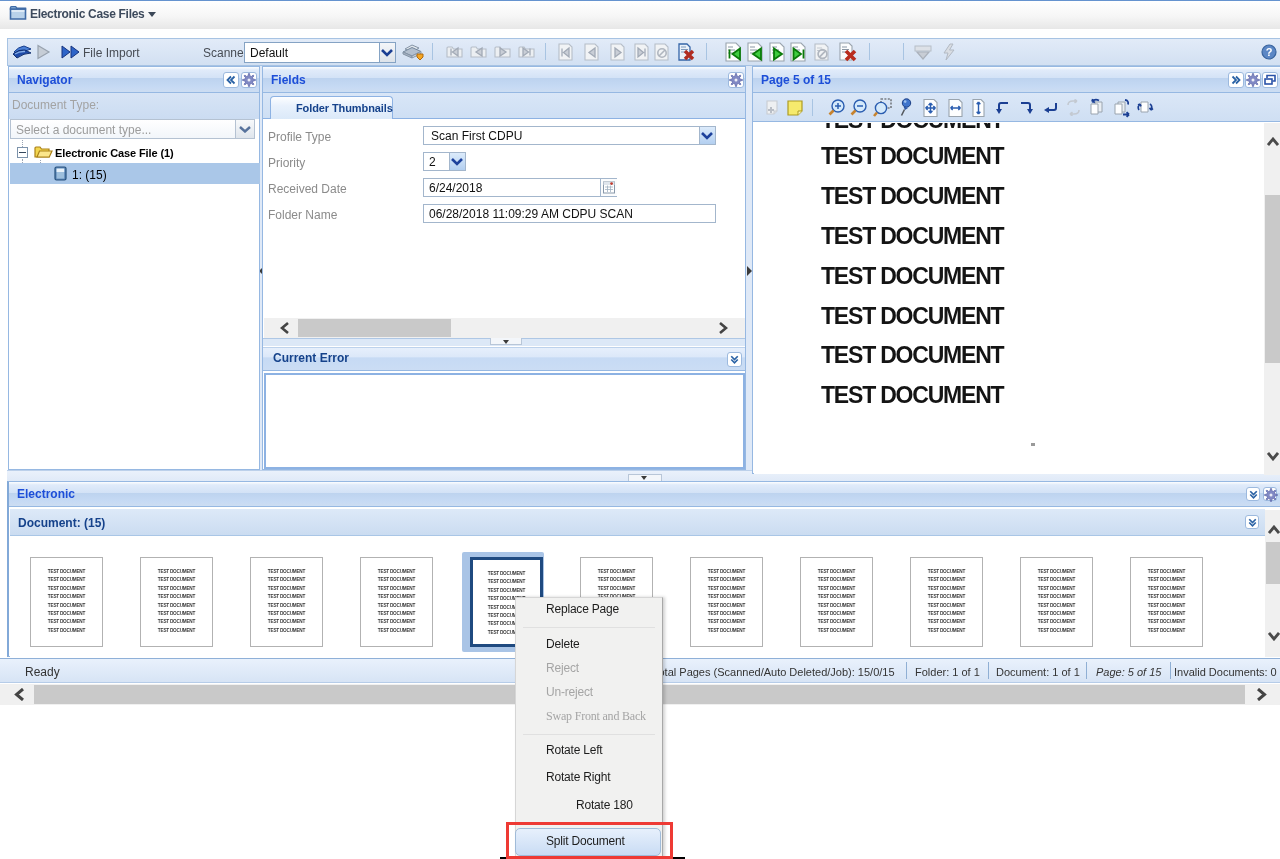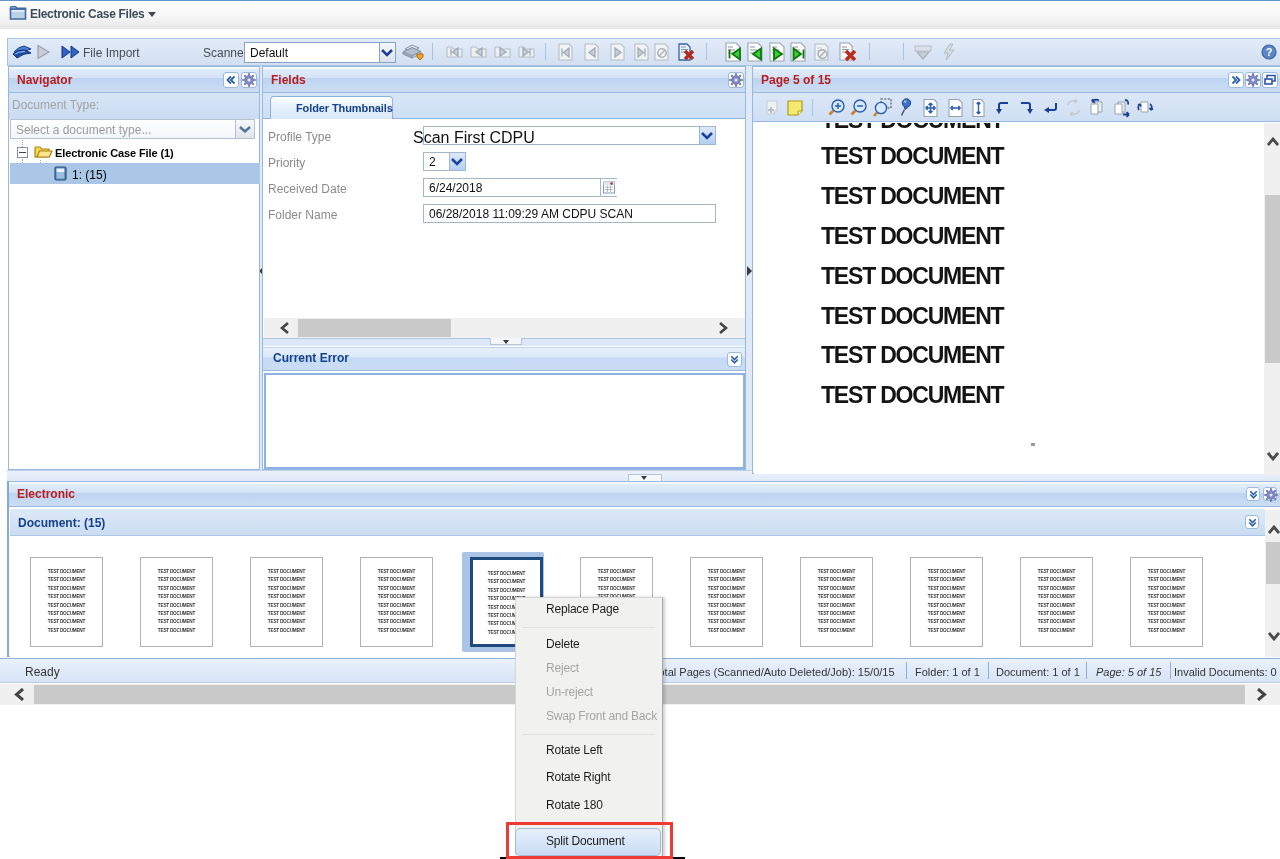--- a/index.html
+++ b/index.html
@@ -18,21 +18,21 @@
   background:linear-gradient(#e2ebf8, #d2e0f2);
   border:1px solid #a7c3e3; border-right:none; }
 .tbtext { font-size:12px; color:#474c54; }
 .tbsep { position:absolute; top:5px; width:1px; height:17px; background:#a8c4e2; }
 
 
 .panel { position:absolute; border:1px solid #96b8e2; background:#fff; }
 .phead { position:absolute; left:0; top:0; right:0; height:26px;
   background:linear-gradient(#fdfeff 0%, #e0ebfa 12%, #d3e2f6 45%, #bdd3ef 46%, #c6daf4 80%, #cdddf2 100%);
   border-bottom:1px solid #96b8e2; }
-.ptitle { position:absolute; left:8px; top:6px; font-size:12px; font-weight:bold; color:#b91c1c; }
+.ptitle { position:absolute; left:8px; top:6px; font-size:12px; font-weight:bold; color:#1d4ed8; }
 .toolbtn { position:absolute; width:16px; height:16px; top:5px; background:#fff;
   border:1px solid #9cb9de; border-radius:3px; }
 
 .sbtrack { position:absolute; background:#f0f0f0; }
 .sbthumb { position:absolute; background:#c9c9c9; }
 .td { font-size:23px; font-weight:bold; color:#141414; letter-spacing:-1.2px; white-space:nowrap; }
 .thumb { width:73px; height:90px; background:#fff; border:1px solid #b2b2b2; overflow:hidden; }
 .tl { position:absolute; left:0; width:100%; text-align:center; font-size:6px; font-weight:bold;
   color:#3a3a3a; white-space:nowrap; transform:scale(0.78,1); letter-spacing:-0.3px; }
 
@@ -248,21 +248,21 @@
     <div class="abs" style="left:0;top:26px;width:482px;height:26px;background:linear-gradient(#d9e6f7,#cedff4);border-bottom:1px solid #8db2e3;"></div>
     <div class="abs" style="left:7px;top:29px;width:123px;height:23px;background:linear-gradient(#fdfeff,#e8f1fc 40%,#dbe9f9);border:1px solid #8db2e3;border-bottom:none;border-radius:4px 4px 0 0;"></div>
     <div class="abs" style="left:33px;top:35px;font-size:11px;font-weight:bold;color:#15428b;letter-spacing:-0.1px;">Folder Thumbnails</div>
 
     <div class="abs" style="left:5px;top:63px;font-size:12px;color:#8b8b8b;">Profile Type</div>
     <div class="abs" style="left:5px;top:89px;font-size:12px;color:#8b8b8b;">Priority</div>
     <div class="abs" style="left:5px;top:115px;font-size:12px;color:#8b8b8b;">Received Date</div>
     <div class="abs" style="left:5px;top:141px;font-size:12px;color:#8b8b8b;">Folder Name</div>
 
     <div class="abs" style="left:160px;top:59px;width:293px;height:19px;background:#fff;border:1px solid #a3b6cc;"></div>
-    <div class="abs" style="left:150px;top:62px;font-size:16px;color:#111;">Scan First CDPU</div>
+    <div class="abs" style="left:168px;top:62px;font-size:12px;color:#111;">Scan First CDPU</div>
     <div class="abs" style="left:436px;top:60px;width:16px;height:17px;background:linear-gradient(#dcebfb,#b3cff0);border-left:1px solid #a3b6cc;"></div>
     <svg class="abs" style="left:438px;top:65px" width="12" height="8" viewBox="0 0 12 8">
         <path d="M1 1 L6 6 L11 1" fill="none" stroke="#1d419c" stroke-width="2.6"></path>
       </svg>
 
     <div class="abs" style="left:160px;top:85px;width:43px;height:19px;background:#fff;border:1px solid #a3b6cc;"></div>
     <div class="abs" style="left:166px;top:88px;font-size:12px;color:#111;">2</div>
     <div class="abs" style="left:186px;top:86px;width:16px;height:17px;background:linear-gradient(#dcebfb,#b3cff0);border-left:1px solid #a3b6cc;"></div>
     <svg class="abs" style="left:188px;top:91px" width="12" height="8" viewBox="0 0 12 8">
         <path d="M1 1 L6 6 L11 1" fill="none" stroke="#1d419c" stroke-width="2.6"></path>
@@ -589,25 +589,25 @@
   <svg class="abs" style="left:1256px;top:688px" width="11" height="13" viewBox="0 0 11 13">
       <path d="M2 1 L8.5 6.5 L2 12" fill="none" stroke="#444" stroke-width="3"></path>
     </svg>
 
   <div class="abs" id="ctxmenu"></div>
   <div class="mi" style="left:546px;top:602px;">Replace Page</div>
   <div class="msep" style="left:523px;width:132px;top:627px;"></div>
   <div class="mi" style="left:546px;top:637px;">Delete</div>
   <div class="mi mid" style="left:546px;top:661px;">Reject</div>
   <div class="mi mid" style="left:546px;top:685px;">Un-reject</div>
-  <div class="mi mid" style="left:546px;top:709px;">Swap Front and Back</div>
+  <div class="mi mid" style="left:546px;top:709px;font-family:Liberation Serif, serif;">Swap Front and Back</div>
   <div class="msep" style="left:523px;width:132px;top:734px;"></div>
   <div class="mi" style="left:546px;top:743px;">Rotate Left</div>
   <div class="mi" style="left:546px;top:770px;">Rotate Right</div>
-  <div class="mi" style="left:546px;top:798px;">Rotate 180</div>
+  <div class="mi" style="left:576px;top:798px;">Rotate 180</div>
 
   <div class="abs" style="left:500px;top:857px;width:6px;height:2.5px;background:#000;"></div>
   <div class="abs" style="left:673px;top:857px;width:12px;height:2.5px;background:#000;"></div>
 
   <div class="abs" style="left:515px;top:828px;width:146px;height:28px;border:1px solid #a0bbd8;border-radius:5px;background:linear-gradient(#e7f0fc,#c9dcf4);"></div>
   <div class="mi" style="left:546px;top:834px;">Split Document</div>
 
   <div class="abs" style="left:506px;top:822px;width:167px;height:37px;border:3px solid #ee3a34;"></div>
 
 </div>

